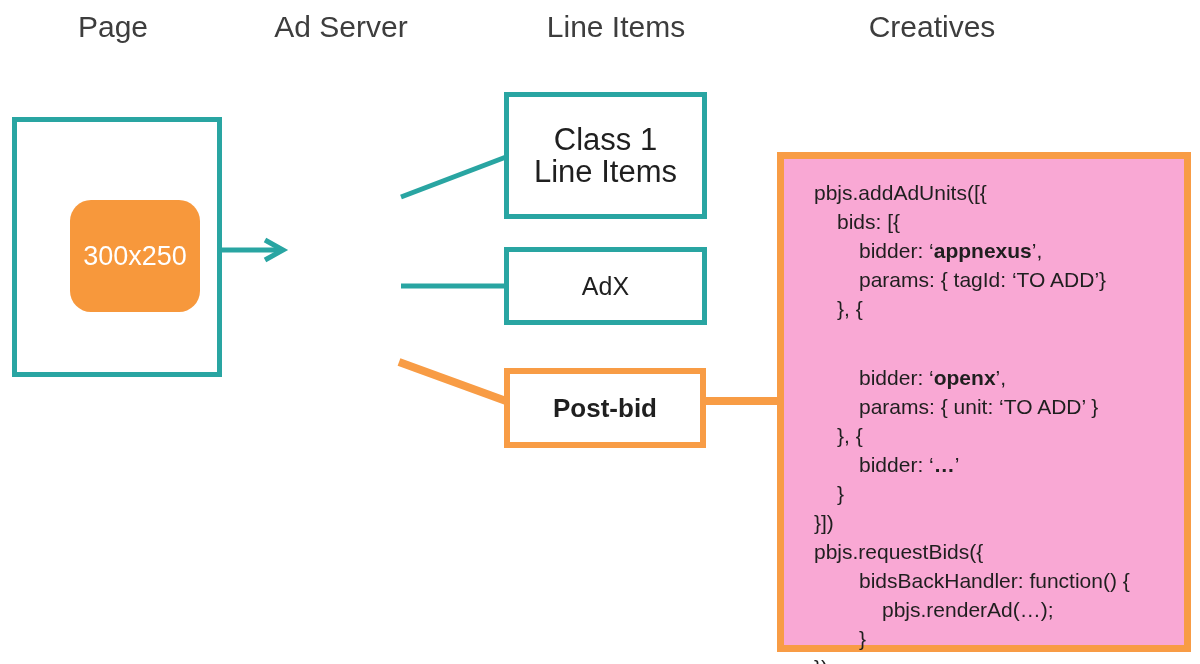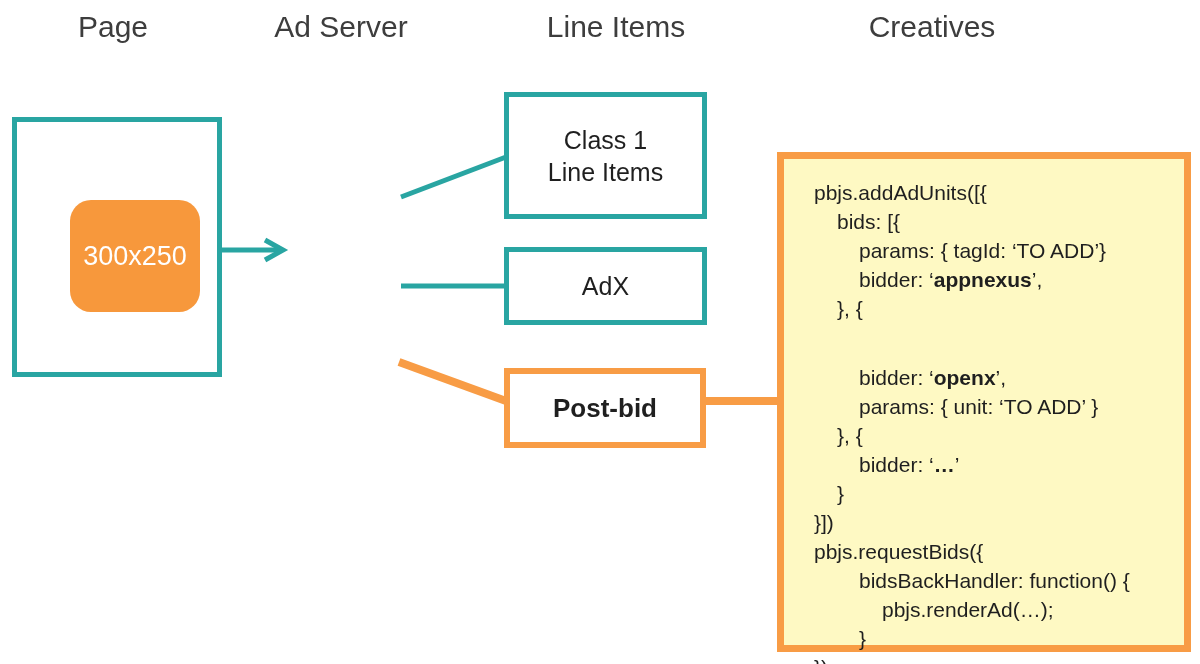--- a/index.html
+++ b/index.html
@@ -34,26 +34,26 @@
   .teal-box{border:5px solid var(--teal);}
   .orange-box{border:6px solid var(--orange);}
   .page-box{left:12px;top:117px;width:210px;height:260px;}
   .ad-slot{
     position:absolute;left:70px;top:200px;width:130px;height:112px;
     background:var(--orange-fill);
     display:flex;align-items:center;justify-content:center;
     color:#ffffff;font-size:27px;border-radius:21px;
   }
   .dfp-box{left:288px;top:95px;width:114px;height:350px;font-size:28px;}
-  .class1-box{left:504px;top:92px;width:203px;height:127px;font-size:25px;line-height:32px;}
+  .class1-box{left:504px;top:92px;width:203px;height:127px;font-size:31px;line-height:32px;}
   .adx-box{left:504px;top:247px;width:203px;height:78px;font-size:25px;}
   .postbid-box{left:504px;top:368px;width:202px;height:80px;font-size:26px;font-weight:bold;}
   .code-box{
     position:absolute;left:777px;top:152px;width:414px;height:500px;
-    background:#fef9c3;border:7px solid var(--orange);
+    background:#f9a8d4;border:7px solid var(--orange);
   }
   .code-lines{
     padding:19px 10px 0 30px;
     font-size:21px;line-height:29px;
     color:var(--body-text);
   }
   .code-line{white-space:nowrap;}
   .code-line .b{font-weight:bold;}
   svg.overlay{
     position:absolute;left:0;top:0;width:1200px;height:664px;
@@ -97,22 +97,22 @@
     <span>AdX</span>
   </div>
   <div class="box orange-box postbid-box">
     <span>Post-bid</span>
   </div>
 
   <div class="code-box">
     <div class="code-lines">
         <div class="code-line" style="padding-left: 0px;"><span>pbjs.addAdUnits([{</span></div>
         <div class="code-line" style="padding-left: 23px;"><span>bids: [{</span></div>
+        <div class="code-line" style="padding-left: 45px;"><span>bidder: ‘</span><span class="b">appnexus</span><span>’,</span></div>
         <div class="code-line" style="padding-left: 45px;"><span>params: { tagId: ‘TO ADD’}</span></div>
-        <div class="code-line" style="padding-left: 45px;"><span>bidder: ‘</span><span class="b">appnexus</span><span>’,</span></div>
         <div class="code-line" style="padding-left: 23px;"><span>}, {</span></div>
         <div class="code-line" style="padding-left: 45px; margin-top: 40px;"><span>bidder: ‘</span><span class="b">openx</span><span>’,</span></div>
         <div class="code-line" style="padding-left: 45px;"><span>params: { unit: ‘TO ADD’ }</span></div>
         <div class="code-line" style="padding-left: 23px;"><span>}, {</span></div>
         <div class="code-line" style="padding-left: 45px;"><span>bidder: ‘</span><span class="b">…</span><span>’</span></div>
         <div class="code-line" style="padding-left: 23px;"><span>}</span></div>
         <div class="code-line" style="padding-left: 0px;"><span>}])</span></div>
         <div class="code-line" style="padding-left: 0px;"><span>pbjs.requestBids({</span></div>
         <div class="code-line" style="padding-left: 45px;"><span>bidsBackHandler: function() {</span></div>
         <div class="code-line" style="padding-left: 68px;"><span>pbjs.renderAd(…);</span></div>

